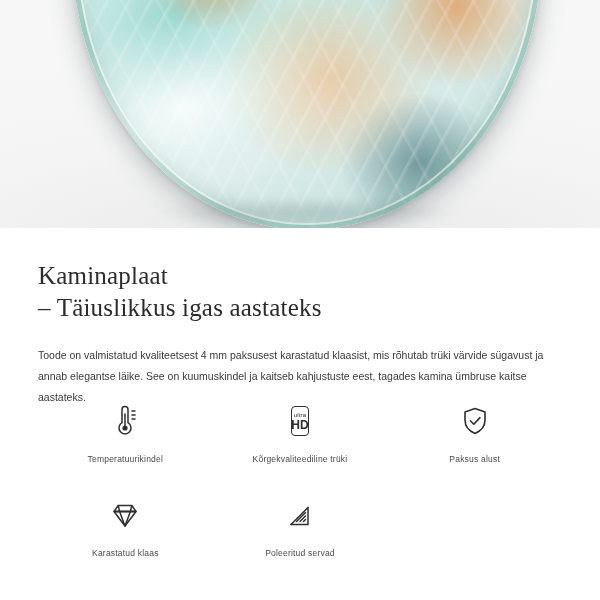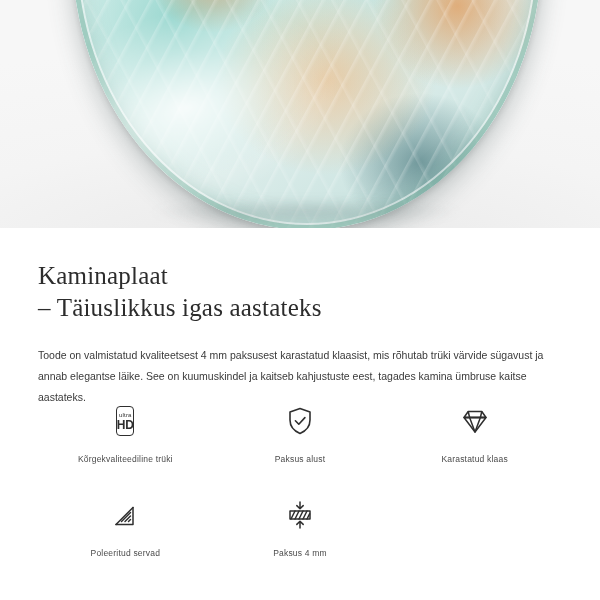--- a/index.html
+++ b/index.html
@@ -184,20 +184,31 @@
 <div class="content">
   <h1 class="title">
     <span>Kaminaplaat</span>
     <span class="line2">– Täiuslikkus igas aastateks</span>
   </h1>
   <p class="desc">Toode on valmistatud kvaliteetsest 4 mm paksusest karastatud klaasist, mis rõhutab trüki värvide sügavust ja annab elegantse läike. See on kuumuskindel ja kaitseb kahjustuste eest, tagades kamina ümbruse kaitse aastateks.</p>
 </div>
 
 <div class="features">
 
+  <div class="feature">
+    <div class="feature-icon">
+      <svg width="40" height="40" viewBox="0 0 40 40" fill="none" stroke="#2f2f2f" stroke-width="1.5" stroke-linecap="round">
+        <path d="M17 8.5a3 3 0 0 1 6 0v13.2a6 6 0 1 1-6 0V8.5z"></path>
+        <circle cx="20" cy="27" r="2.6" fill="#2f2f2f" stroke="none"></circle>
+        <path d="M20 24.4V13"></path>
+        <path d="M27 10h3M27 14h3M27 18h3"></path>
+      </svg>
+    </div>
+    <div class="feature-label">Temperatuurikindel</div>
+  </div>
 
   <div class="feature">
     <div class="feature-icon">
       <div class="hd-badge">
         <span class="u">ultra</span>
         <span class="hd">HD</span>
       </div>
     </div>
     <div class="feature-label">Kõrgekvaliteediline trüki</div>
   </div>
@@ -228,25 +239,14 @@
     <div class="feature-icon">
       <svg width="40" height="40" viewBox="0 0 40 40" fill="none" stroke="#2f2f2f" stroke-width="1.5" stroke-linecap="round" stroke-linejoin="round">
         <path d="M11 29.5L28 12.5a3.2 3.2 0 0 1 0 0"></path>
         <path d="M11 29.5h17V12.5"></path>
         <path d="M16.5 26.5l9-9M20 26.5l5.5-5.5M23.5 26.5l2-2"></path>
       </svg>
     </div>
     <div class="feature-label">Poleeritud servad</div>
   </div>
 
-  <div class="feature">
-    <div class="feature-icon">
-      <svg width="40" height="40" viewBox="0 0 40 40" fill="none" stroke="#2f2f2f" stroke-width="1.5" stroke-linecap="round" stroke-linejoin="round">
-        <path d="M20 7v6.5M16.8 10.6L20 13.8l3.2-3.2"></path>
-        <rect x="10" y="16" width="20" height="8"></rect>
-        <path d="M11 24l4-8M15 24l4-8M19 24l4-8M23 24l4-8M27 24l2.6-5.2"></path>
-        <path d="M20 33v-6.5M16.8 29.4L20 26.2l3.2 3.2"></path>
-      </svg>
-    </div>
-    <div class="feature-label">Paksus 4 mm</div>
-  </div>
 
 </div>
 
 </body></html>

